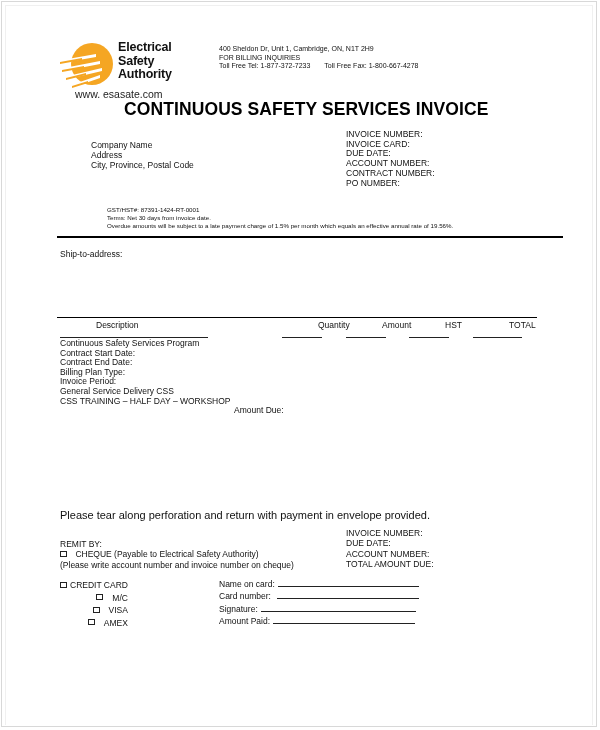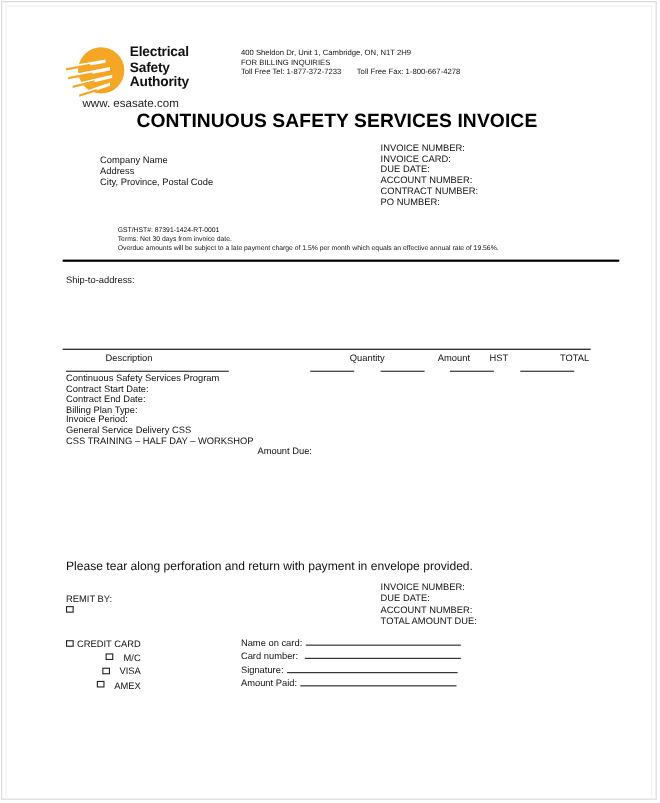--- a/index.html
+++ b/index.html
@@ -114,21 +114,21 @@
   <div>Overdue amounts will be subject to a late payment charge of 1.5% per month which equals an effective annual rate of 19.56%.</div>
 </div>
 
 <div class="thick-rule"></div>
 
 <div class="abs ship">Ship-to-address:</div>
 
 <div class="table-rule"></div>
 <div class="abs th" style="left:60px;">Description</div>
 <div class="abs th" style="left:282px;">Quantity</div>
-<div class="abs th" style="left:362px;">Amount</div>
+<div class="abs th" style="left:346px;">Amount</div>
 <div class="abs th" style="left:409px;">HST</div>
 <div class="abs th" style="left:473px;">TOTAL</div>
 
 <div class="uline" style="left:60px; top:337px; width:148px;"></div>
 <div class="uline" style="left:282px; top:337px; width:40px;"></div>
 <div class="uline" style="left:346px; top:337px; width:40px;"></div>
 <div class="uline" style="left:409px; top:337px; width:40px;"></div>
 <div class="uline" style="left:473px; top:337px; width:49px;"></div>
 
 <div class="abs desc">
@@ -141,21 +141,23 @@
   <div>CSS TRAINING – HALF DAY – WORKSHOP</div>
 </div>
 <div class="abs amount-due">Amount Due:</div>
 
 <div class="abs tear">Please tear along perforation and return with payment in envelope provided.</div>
 
 <div class="abs remit">
   <div>REMIT BY:</div>
   <div>
     <span class="box"></span>
+    <span style="padding-left:3px;">CHEQUE (Payable to Electrical Safety Authority)</span>
   </div>
+  <div>(Please write account number and invoice number on cheque)</div>
 </div>
 
 <div class="abs remit-fields">
   <div>INVOICE NUMBER:</div>
   <div>DUE DATE:</div>
   <div>ACCOUNT NUMBER:</div>
   <div>TOTAL AMOUNT DUE:</div>
 </div>
 
 <div class="abs cc">

